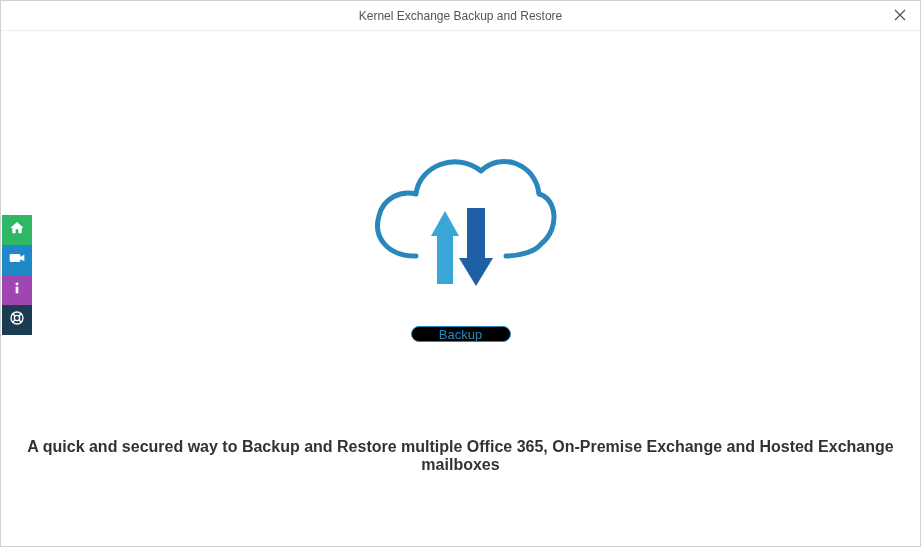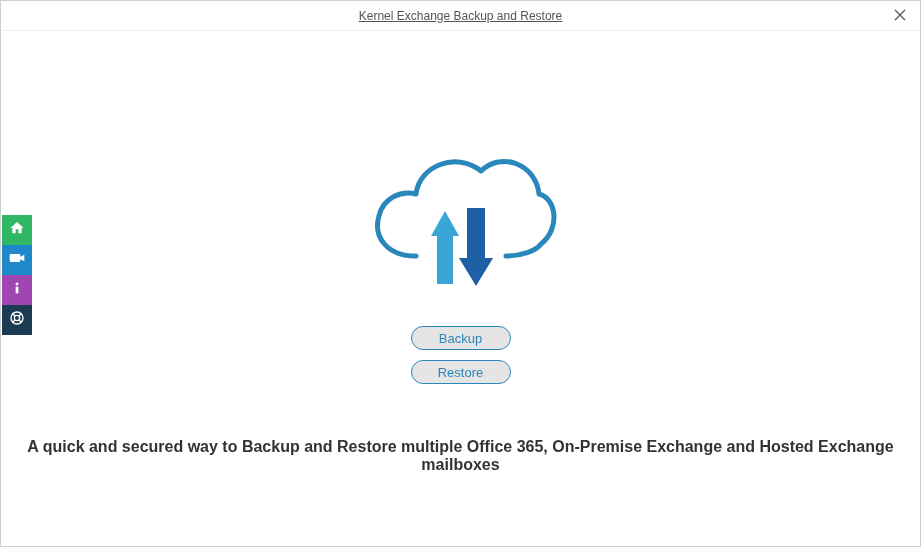--- a/index.html
+++ b/index.html
@@ -14,21 +14,20 @@
   }
   .titlebar {
     height: 30px;
     display: flex;
     align-items: center;
     justify-content: center;
     position: relative;
     font-size: 12px;
     color: #555;
     border-bottom: 1px solid #eee;
-    text-decoration: underline;
   }
   .titlebar .close {
     position: absolute;
     right: 12px;
     top: 6px;
     width: 16px;
     height: 16px;
     cursor: pointer;
     color: #555;
   }
@@ -70,24 +69,24 @@
   }
   .actions {
     margin-top: 5px;
     display: flex;
     flex-direction: column;
     gap: 10px;
     align-items: center;
   }
   .pill {
     width: 100px;
-    height: 24px;
+    height: 16px;
     border-radius: 12px;
     border: 1.5px solid #2a87bb;
-    background: #e5e5e5;
+    background: #000000;
     color: #2a87bb;
     font-size: 13px;
     display: flex;
     align-items: center;
     justify-content: center;
     cursor: pointer;
   }
   .tagline {
     position: absolute;
     bottom: 72px;
@@ -168,19 +167,16 @@
         <rect x="106" y="62" width="18" height="52"></rect>
         <polygon points="98,112 132,112 115,140"></polygon>
       </g>
     </svg>
   </div>
 
   <div class="actions">
     <div class="pill">
       <span>Backup</span>
     </div>
-    <div class="pill">
-      <span>Restore</span>
-    </div>
   </div>
 
   <div class="tagline">A quick and secured way to Backup and Restore multiple Office 365, On-Premise Exchange and Hosted Exchange mailboxes</div>
 </div>
 
 </body></html>

